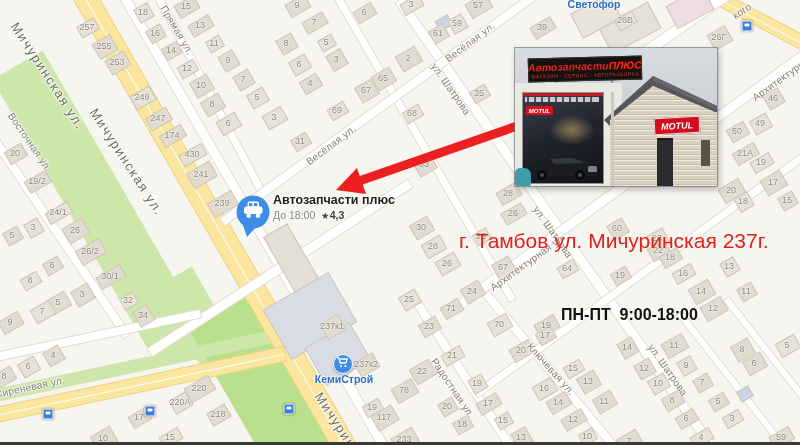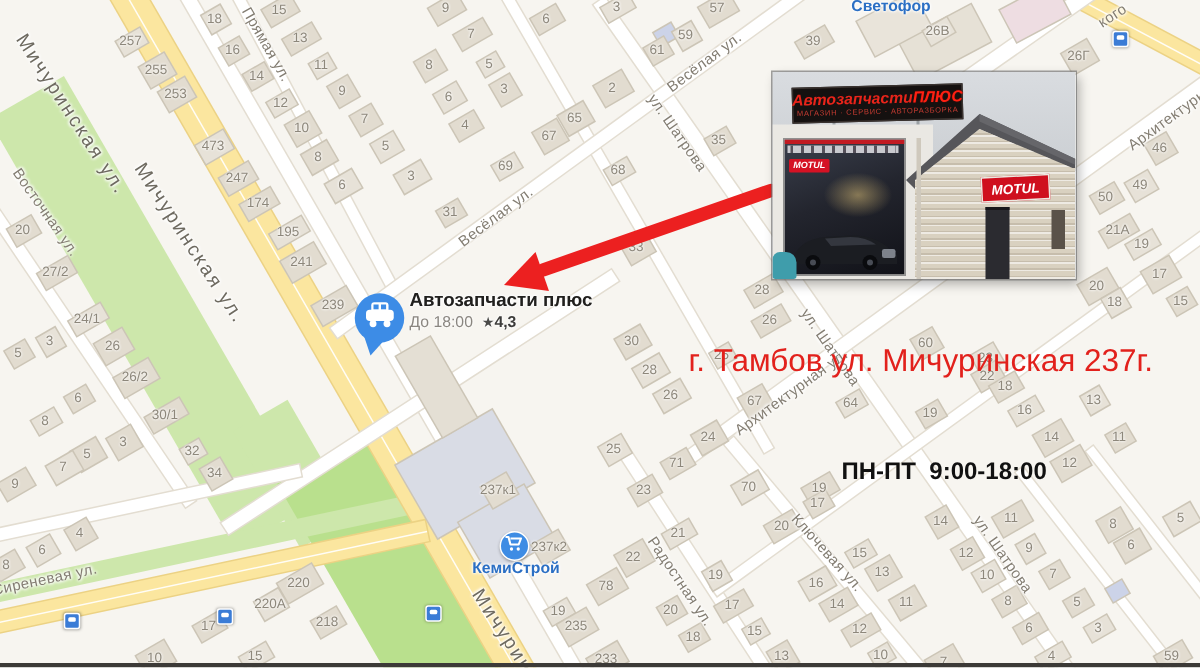--- a/index.html
+++ b/index.html
@@ -254,41 +254,41 @@
       <div class="bld" style="left: 703px; top: 383px; transform: translate(-50%, -50%) rotate(-30deg); width: 15px; height: 13px; background: rgb(226, 220, 208);"></div>
       <div class="bld" style="left: 719px; top: 402px; transform: translate(-50%, -50%) rotate(-30deg); width: 16px; height: 12px; background: rgb(226, 220, 208);"></div>
       <div class="bld" style="left: 733px; top: 419px; transform: translate(-50%, -50%) rotate(-30deg); width: 17px; height: 11px; background: rgb(231, 226, 216);"></div>
       <div class="bld" style="left: 743px; top: 350px; transform: translate(-50%, -50%) rotate(-30deg); width: 18px; height: 16px; background: rgb(226, 220, 208);"></div>
       <div class="bld" style="left: 755px; top: 364px; transform: translate(-50%, -50%) rotate(-30deg); width: 19px; height: 15px; background: rgb(226, 220, 208);"></div>
       <div class="bld" style="left: 788px; top: 346px; transform: translate(-50%, -50%) rotate(-30deg); width: 20px; height: 14px; background: rgb(231, 226, 216);"></div>
       <div class="bld" style="left: 782px; top: 438px; transform: translate(-50%, -50%) rotate(-30deg); width: 21px; height: 13px; background: rgb(226, 220, 208);"></div>
       <div class="bnum" style="left: 87px; top: 27px;">257</div>
       <div class="bnum" style="left: 104px; top: 46px;">255</div>
       <div class="bnum" style="left: 117px; top: 62px;">253</div>
-      <div class="bnum" style="left: 142px; top: 97px;">473</div>
+      <div class="bnum" style="left: 142px; top: 97px;">249</div>
       <div class="bnum" style="left: 158px; top: 118px;">247</div>
       <div class="bnum" style="left: 172px; top: 135px;">174</div>
-      <div class="bnum" style="left: 192px; top: 154px;">195</div>
+      <div class="bnum" style="left: 192px; top: 154px;">430</div>
       <div class="bnum" style="left: 201px; top: 174px;">241</div>
       <div class="bnum" style="left: 222px; top: 203px;">239</div>
       <div class="bnum" style="left: 143px; top: 12px;">18</div>
       <div class="bnum" style="left: 155px; top: 33px;">16</div>
       <div class="bnum" style="left: 171px; top: 50px;">14</div>
       <div class="bnum" style="left: 187px; top: 68px;">12</div>
       <div class="bnum" style="left: 201px; top: 85px;">10</div>
       <div class="bnum" style="left: 212px; top: 104px;">8</div>
       <div class="bnum" style="left: 228px; top: 123px;">6</div>
       <div class="bnum" style="left: 186px; top: 6px;">15</div>
       <div class="bnum" style="left: 200px; top: 25px;">13</div>
       <div class="bnum" style="left: 214px; top: 43px;">11</div>
       <div class="bnum" style="left: 228px; top: 60px;">9</div>
       <div class="bnum" style="left: 243px; top: 79px;">7</div>
       <div class="bnum" style="left: 257px; top: 97px;">5</div>
       <div class="bnum" style="left: 15px; top: 153px;">20</div>
-      <div class="bnum" style="left: 37px; top: 181px;">27/2</div>
+      <div class="bnum" style="left: 37px; top: 181px;">19/2</div>
       <div class="bnum" style="left: 58px; top: 212px;">24/1</div>
       <div class="bnum" style="left: 75px; top: 230px;">26</div>
       <div class="bnum" style="left: 90px; top: 251px;">26/2</div>
       <div class="bnum" style="left: 33px; top: 227px;">3</div>
       <div class="bnum" style="left: 12px; top: 235px;">5</div>
       <div class="bnum" style="left: 52px; top: 265px;">6</div>
       <div class="bnum" style="left: 30px; top: 280px;">8</div>
       <div class="bnum" style="left: 82px; top: 294px;">3</div>
       <div class="bnum" style="left: 58px; top: 302px;">5</div>
       <div class="bnum" style="left: 42px; top: 311px;">7</div>
@@ -336,21 +336,21 @@
       <div class="bnum" style="left: 409px; top: 299px;">25</div>
       <div class="bnum" style="left: 429px; top: 326px;">23</div>
       <div class="bnum" style="left: 451px; top: 308px;">71</div>
       <div class="bnum" style="left: 452px; top: 355px;">21</div>
       <div class="bnum" style="left: 422px; top: 371px;">22</div>
       <div class="bnum" style="left: 404px; top: 390px;">78</div>
       <div class="bnum" style="left: 477px; top: 383px;">19</div>
       <div class="bnum" style="left: 447px; top: 406px;">20</div>
       <div class="bnum" style="left: 462px; top: 424px;">18</div>
       <div class="bnum" style="left: 372px; top: 407px;">19</div>
-      <div class="bnum" style="left: 384px; top: 417px;">235</div>
+      <div class="bnum" style="left: 384px; top: 417px;">117</div>
       <div class="bnum" style="left: 404px; top: 439px;">233</div>
       <div class="bnum" style="left: 499px; top: 324px;">70</div>
       <div class="bnum" style="left: 521px; top: 350px;">20</div>
       <div class="bnum" style="left: 488px; top: 403px;">17</div>
       <div class="bnum" style="left: 503px; top: 420px;">15</div>
       <div class="bnum" style="left: 521px; top: 437px;">13</div>
       <div class="bnum" style="left: 617px; top: 228px;">60</div>
       <div class="bnum" style="left: 657px; top: 238px;">23</div>
       <div class="bnum" style="left: 658px; top: 250px;">22</div>
       <div class="bnum" style="left: 670px; top: 257px;">18</div>

